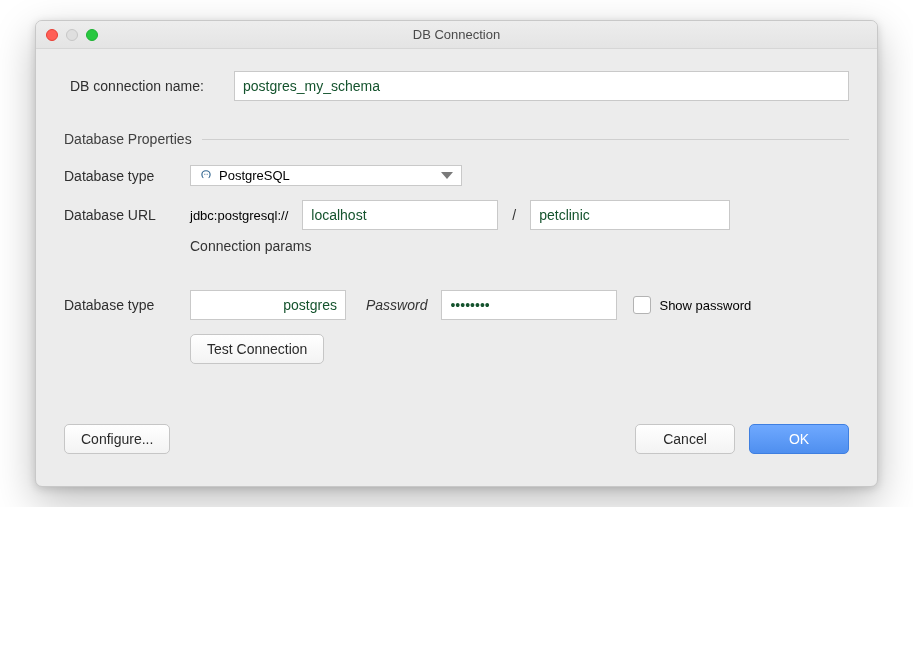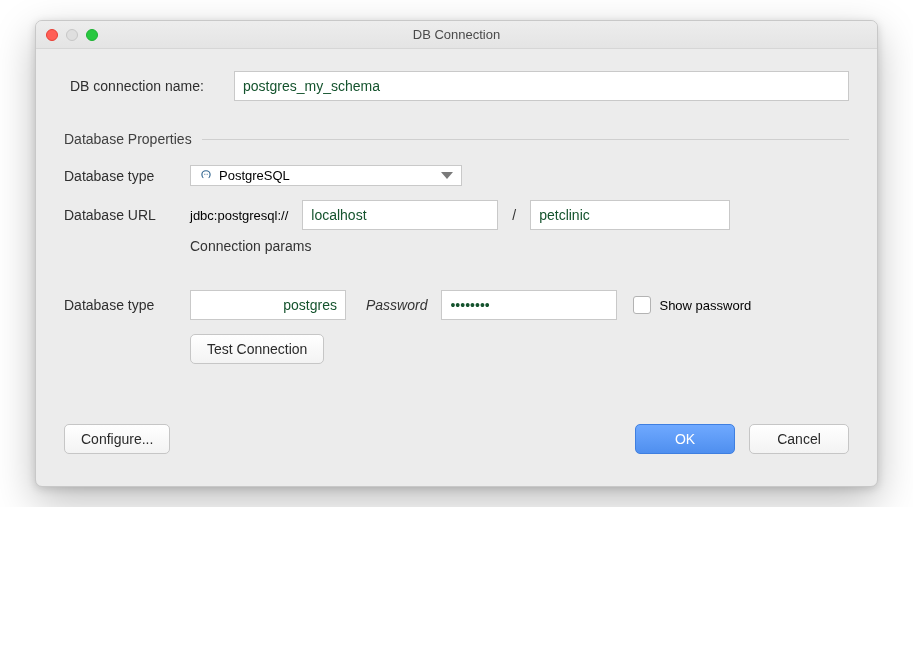--- a/index.html
+++ b/index.html
@@ -319,19 +319,19 @@
     </div>
 
     <div class="row test-conn-row">
       <div class="indent-col"></div>
       <button class="btn">Test Connection</button>
     </div>
 
     <div class="footer">
       <button class="btn">Configure...</button>
       <div class="footer-right">
+        <button class="btn btn-cancel">Cancel</button>
         <button class="btn btn-ok">OK</button>
-        <button class="btn btn-cancel">Cancel</button>
       </div>
     </div>
 
   </div>
 </div>
 
 </body></html>

